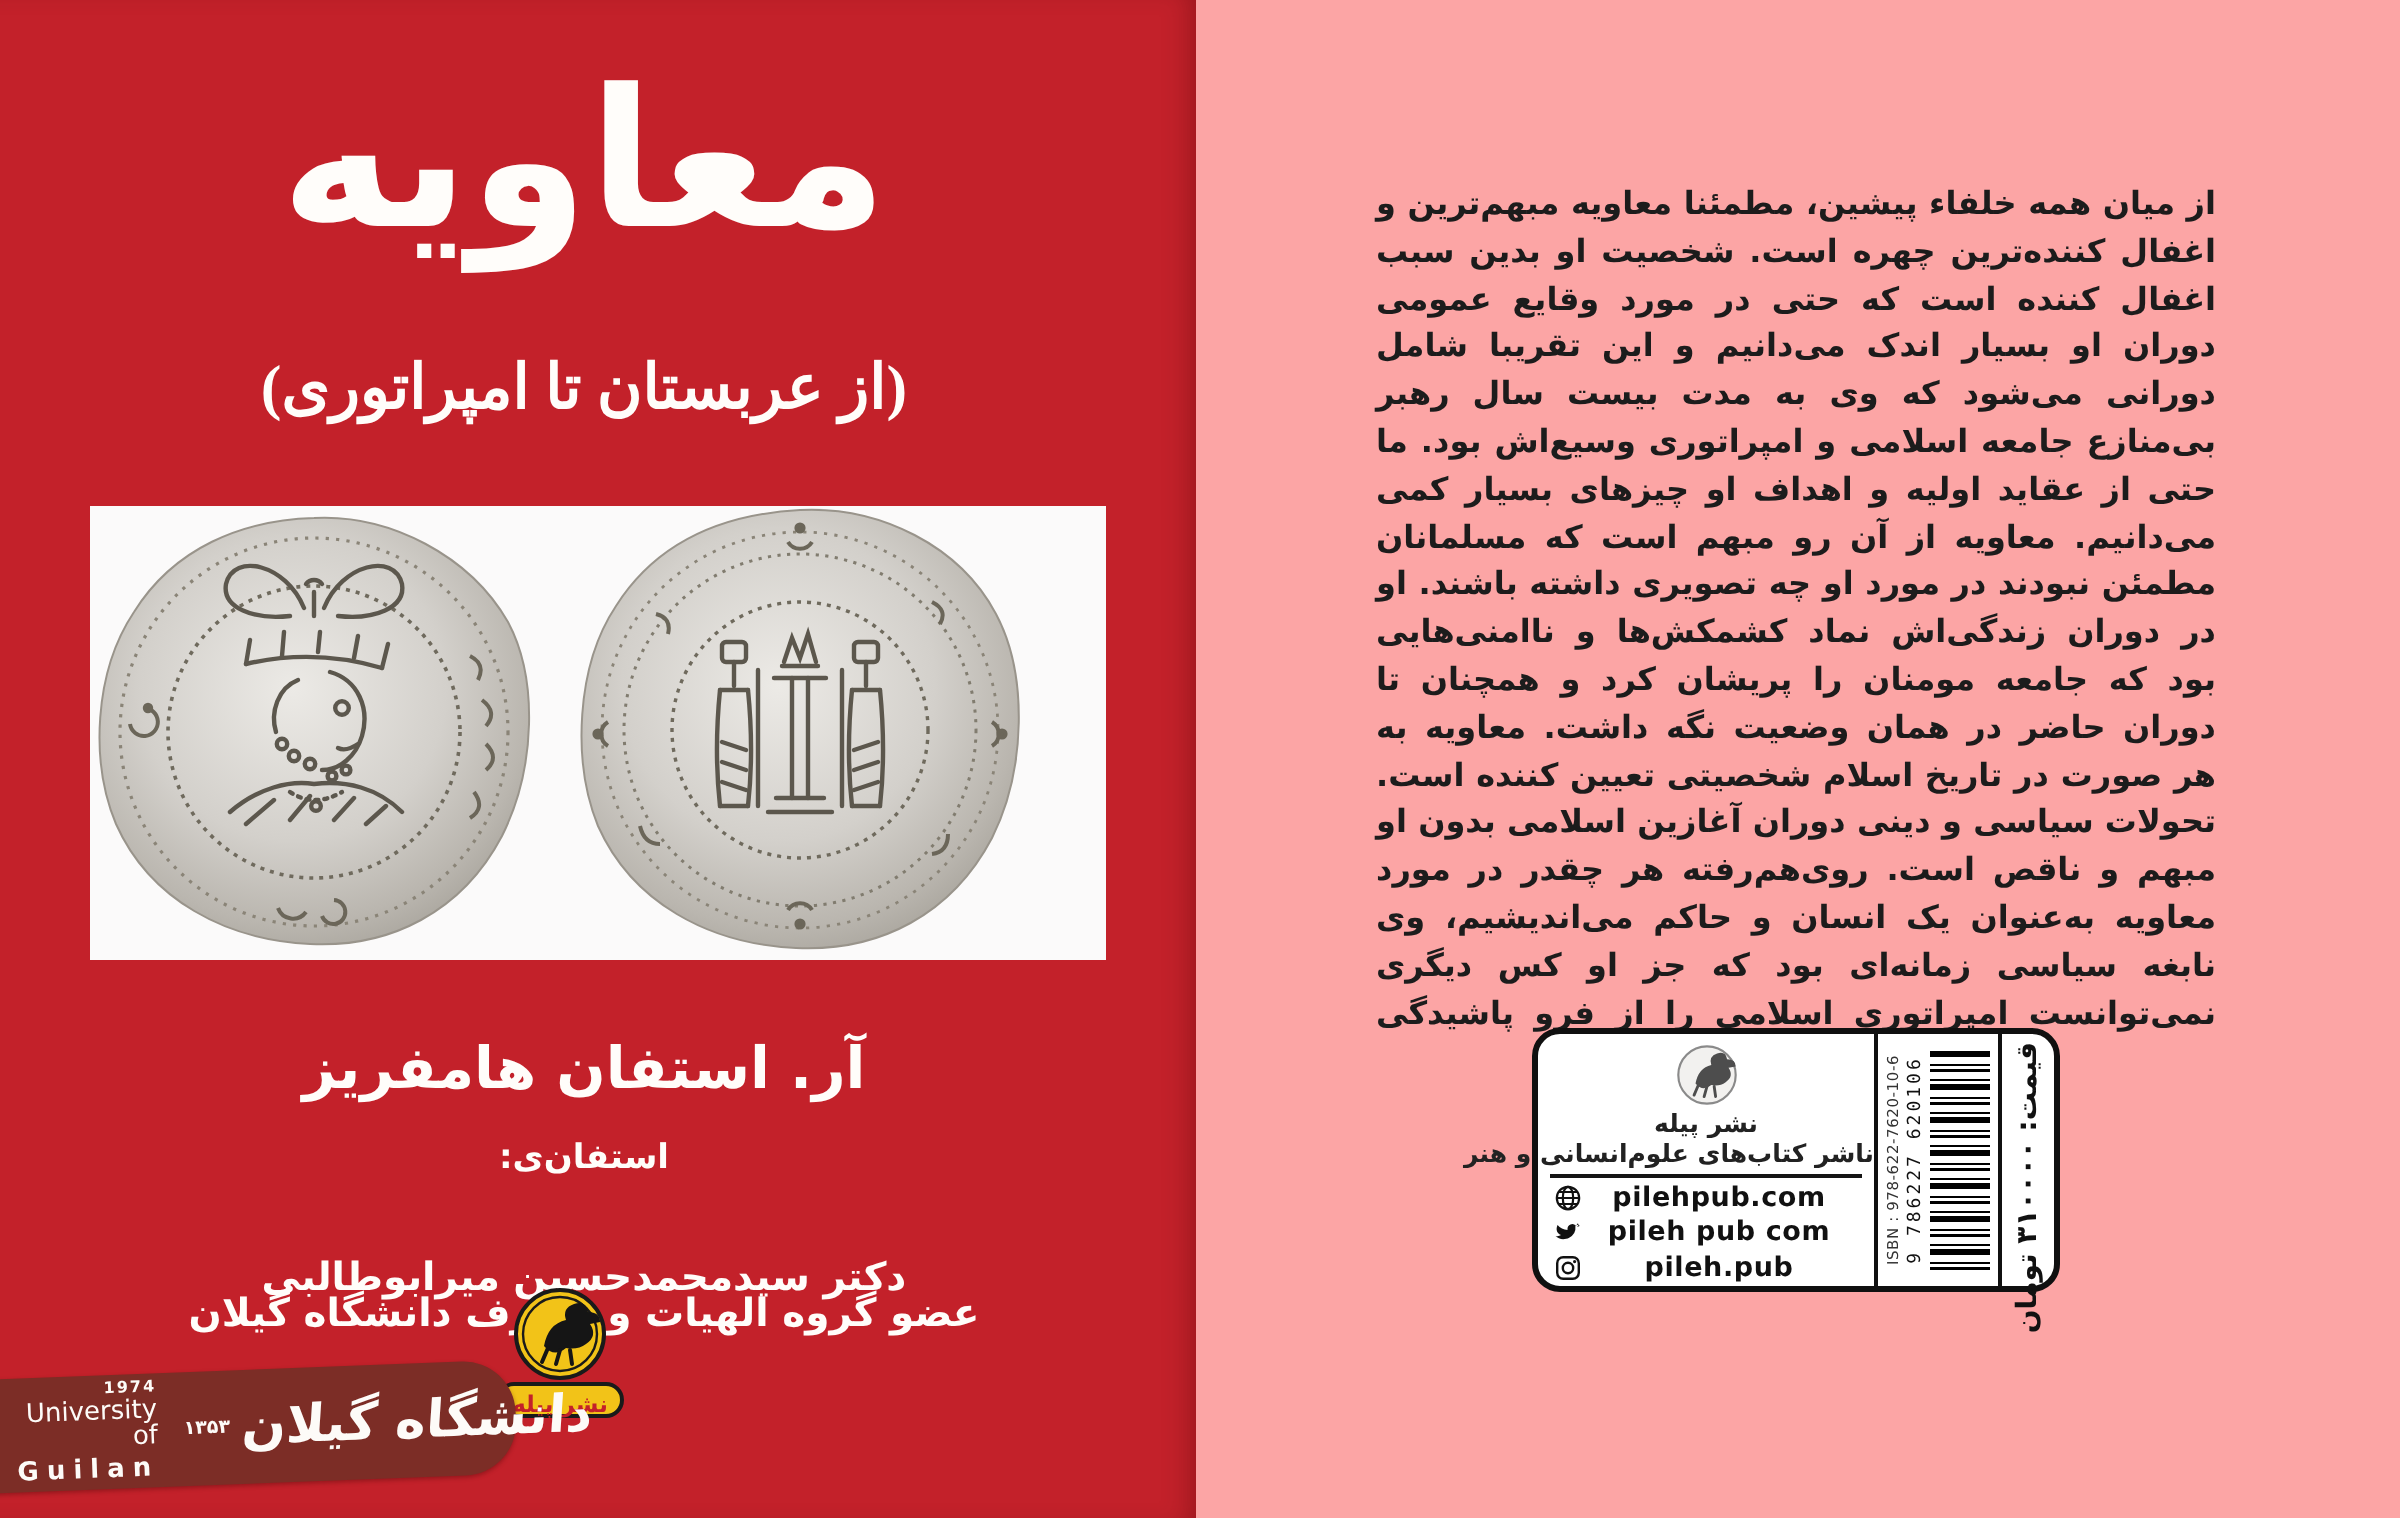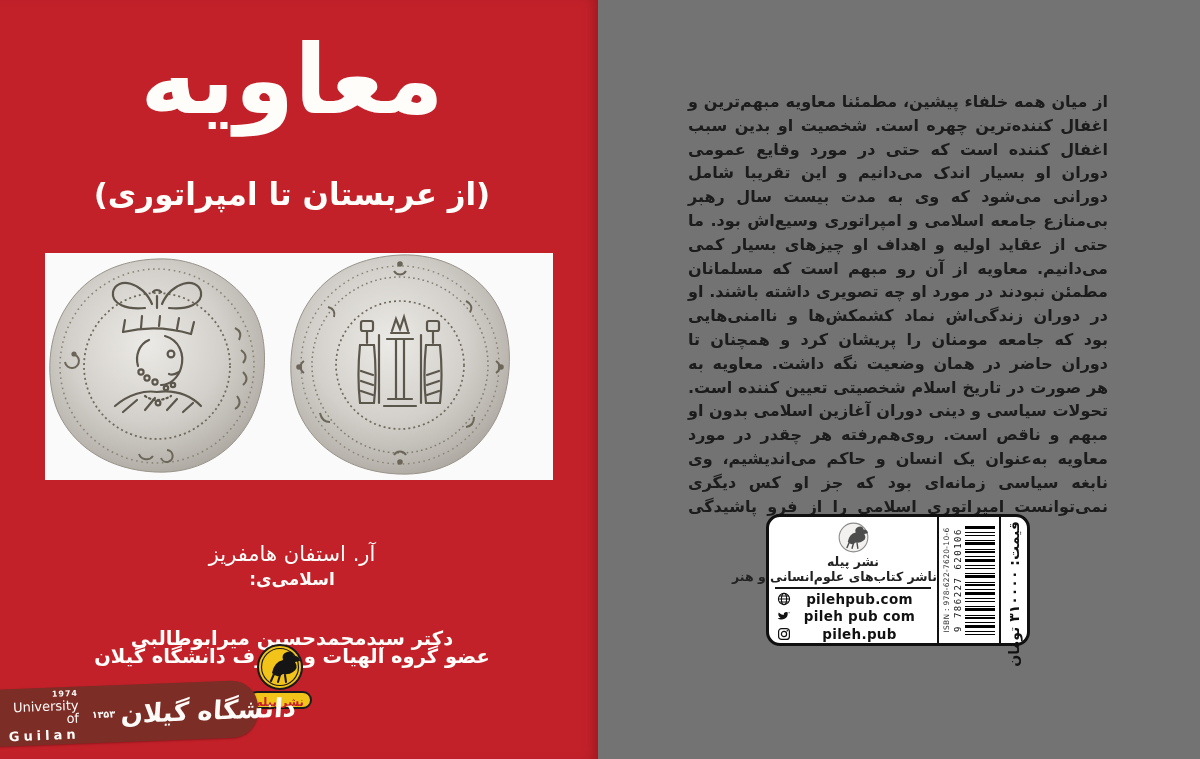--- a/index.html
+++ b/index.html
@@ -1,25 +1,25 @@
 <!DOCTYPE html>
 <html lang="fa"><head>
 <meta charset="utf-8">
 <style>
   html,body{margin:0;padding:0;background:#ffffff;}
-  .page{position:relative;width:1200px;height:759px;background:#737373;overflow:hidden;
+  .page{position:relative;width:1200px;height:759px;background:#fca5a5;overflow:hidden;
         font-family:"DejaVu Sans",sans-serif;}
   
   .front{position:absolute;left:0;top:0;width:598px;height:759px;background:#c3212a;
          box-shadow:inset -10px 0 14px -8px rgba(60,0,0,.35);}
   .front .centerband{position:absolute;left:4px;width:576px;text-align:center;color:#fffdfa;}
   .title{top:0;font-size:96px;font-weight:bold;line-height:160px;direction:rtl;white-space:nowrap;}
-  .subtitle{top:168px;font-size:31px;font-weight:bold;line-height:52px;direction:rtl;white-space:nowrap;}
+  .subtitle{top:168px;font-size:31px;font-weight:bold;line-height:52px;direction:rtl;white-space:nowrap;font-family:Liberation Serif, serif;}
   .coinpanel{position:absolute;left:45px;top:253px;width:508px;height:227px;background:#fbfafa;}
-  .author{top:528px;font-size:21px;font-weight:normal;line-height:52px;direction:rtl;white-space:nowrap;}
+  .author{top:508px;font-size:29px;font-weight:bold;line-height:52px;direction:rtl;white-space:nowrap;}
   .translabel{top:566px;font-size:17px;font-weight:bold;line-height:26px;direction:rtl;}
   .translator{top:590px;font-size:19.5px;font-weight:bold;line-height:26px;direction:rtl;margin-top:36px;}
   .affil{top:624px;font-size:19.5px;font-weight:bold;line-height:26px;direction:rtl;margin-top:20px;}
   .pileh-circle{position:absolute;left:257px;top:644px;width:46px;height:46px;}
   .pileh-pill{position:absolute;left:248px;top:691px;width:64px;height:18px;background:#f2c318;
               border:2px solid #1a1a1a;border-radius:9px;color:#c3212a;font-size:11.5px;font-weight:bold;
               line-height:18px;text-align:center;direction:rtl;box-sizing:border-box;white-space:nowrap;}
   
   .uog{position:absolute;left:-14px;top:686px;width:272px;height:57px;background:#7c2d26;
        border-radius:8px 26px 26px 8px;transform:rotate(-2.2deg);transform-origin:40% 50%;
@@ -157,21 +157,21 @@
               <circle cx="101" cy="2" r="1.8" fill="#6b6659"></circle>
             <path d="M -6,90 a 7 7 0 0 1 12,0"></path>
               <circle cx="0" cy="97" r="1.8" fill="#6b6659"></circle>
             <path d="M -72,-58 q 8,2 6,10 M 66,-64 q 8,4 4,11 M -80,48 q 2,9 10,9 M 74,52 q 0,9 -8,10"></path>
           </g>
         </g>
       </svg>
     </div>
 
     <div class="centerband author">آر. استفان هامفریز</div>
-    <div class="centerband translabel">اسلامی‌ی:</div>
+    <div class="centerband translabel">استفان‌ی:</div>
     <div class="centerband translator">دکتر سیدمحمدحسین میرابوطالبی</div>
     <div class="centerband affil">عضو گروه الهیات و معارف دانشگاه گیلان</div>
 
     <svg class="pileh-circle" viewBox="0 0 46 46">
       <circle cx="23" cy="23" r="22" fill="#f2c318" stroke="#1a1a1a" stroke-width="2"></circle>
       <circle cx="23" cy="23" r="18.5" fill="none" stroke="#1a1a1a" stroke-width="1.2"></circle>
       <g fill="#151515">
         <path d="M15 29 q2 -11 11 -13 q-2 -6 4 -8 q6 -2 7 4 q6 0 6 5 l-5 1 q4 6 -2 10 q-4 3 -10 2 q-6 5 -11 -1 z"></path>
         <path d="M17 30 l-3 7 M23 31 l-2 7 M28 31 l1 7" stroke="#151515" stroke-width="2" fill="none" stroke-linecap="round"></path>
       </g>

